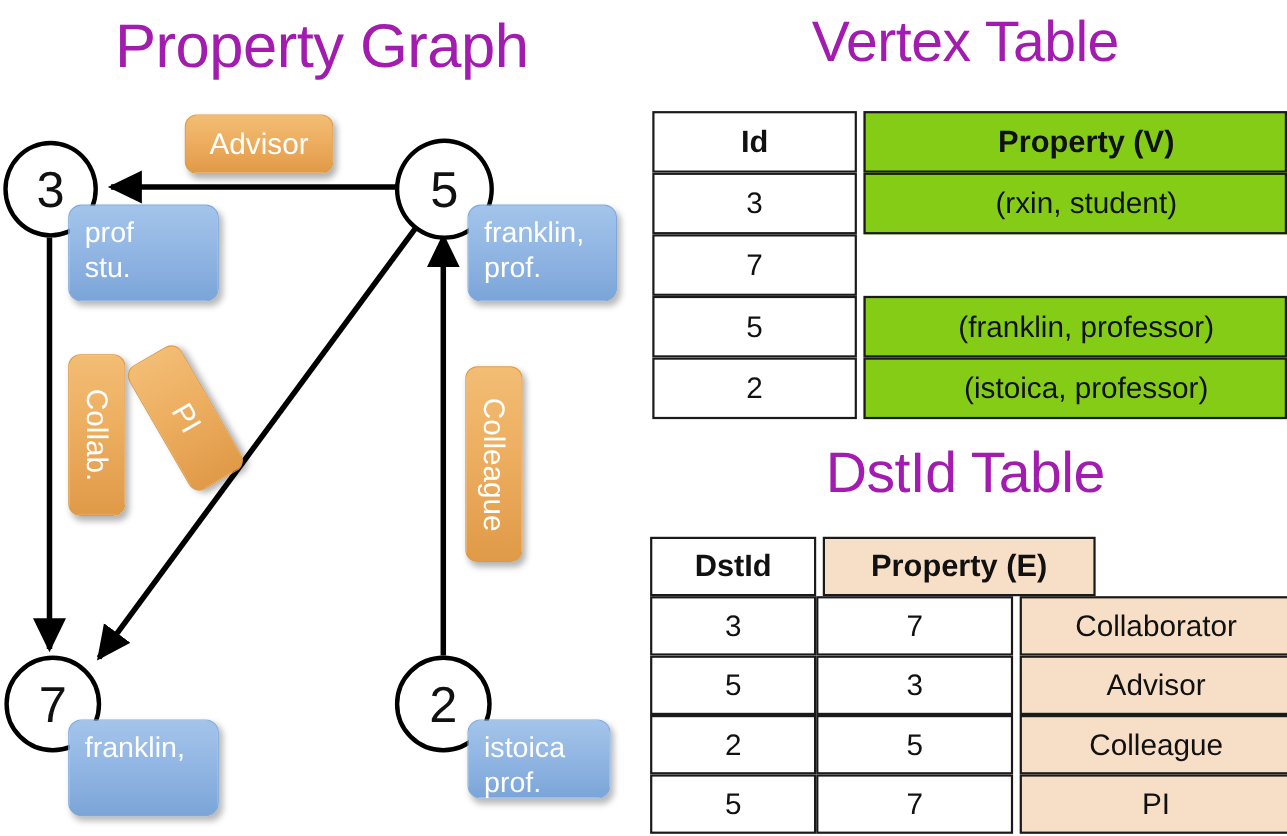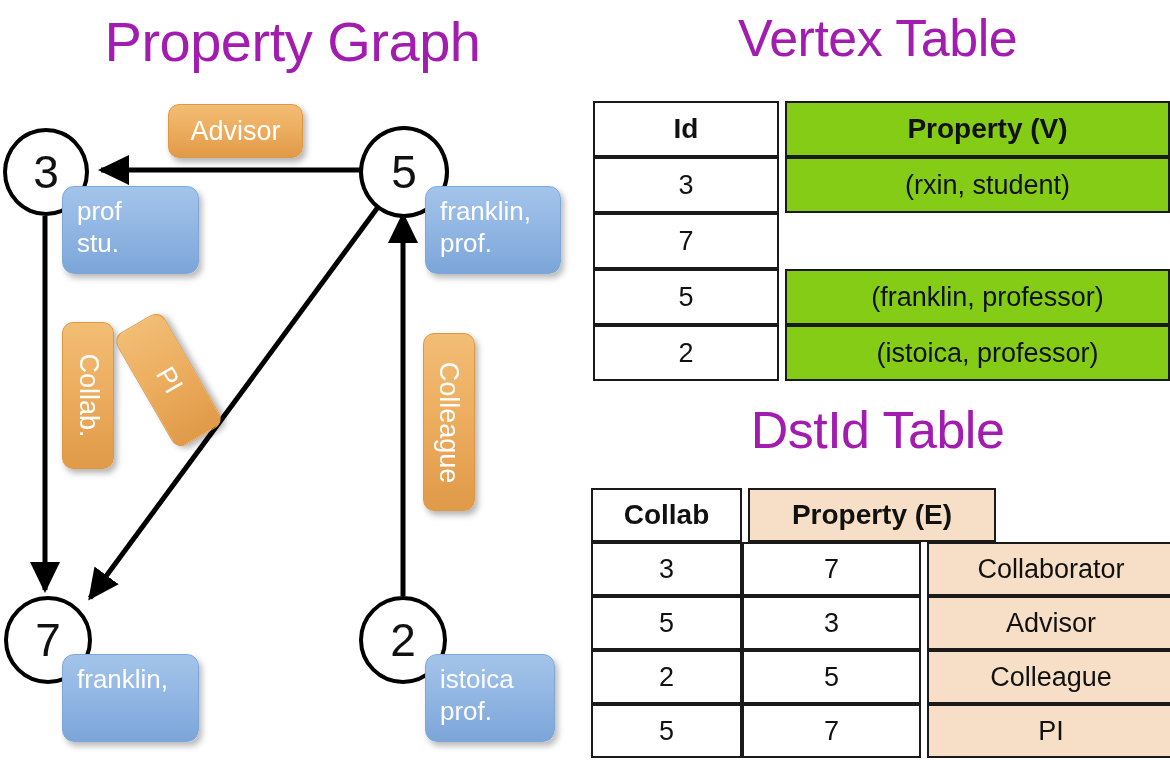--- a/index.html
+++ b/index.html
@@ -175,21 +175,21 @@
     <span>prof</span>
     <span>stu.</span>
   </div>
   <div class="prop-box" style="left:425px; top:186px; width:136px; height:88px;">
     <span>franklin,</span>
     <span>prof.</span>
   </div>
   <div class="prop-box" style="left:62px; top:654px; width:137px; height:88px;">
     <span>franklin,</span>
   </div>
-  <div class="prop-box" style="left:425px; top:654px; width:130px; height:88px;">
+  <div class="prop-box" style="left:425px; top:654px; width:130px; height:72px;">
     <span>istoica</span>
     <span>prof.</span>
   </div>
 
   <div class="edge-label" style="left:168px; top:104px; width:135px; height:54px;">
     <span>Advisor</span>
   </div>
 
   <div class="edge-label vertical-lbl" style="left:62px; top:322px; width:52px; height:147px;">
     <span>Collab.</span>
@@ -230,21 +230,21 @@
 
   <div class="tbl-row">
     <div class="cell col-id">2</div>
     <div class="gap-col"></div>
     <div class="cell col-prop prop-v">(istoica, professor)</div>
   </div>
 </div>
 
 <div id="edge-table" class="tbl">
   <div class="tbl-row">
-    <div class="cell hdr col-src">Collab</div>
+    <div class="cell hdr col-src">DstId</div>
     <div class="gap-col"></div>
     <div class="cell hdr col-prop prop-e">Property (E)</div>
   </div>
 
   <div class="tbl-row">
     <div class="cell col-src">3</div>
     <div class="cell col-dst">7</div>
     <div class="gap-col"></div>
     <div class="cell col-prop prop-e">Collaborator</div>
   </div>

